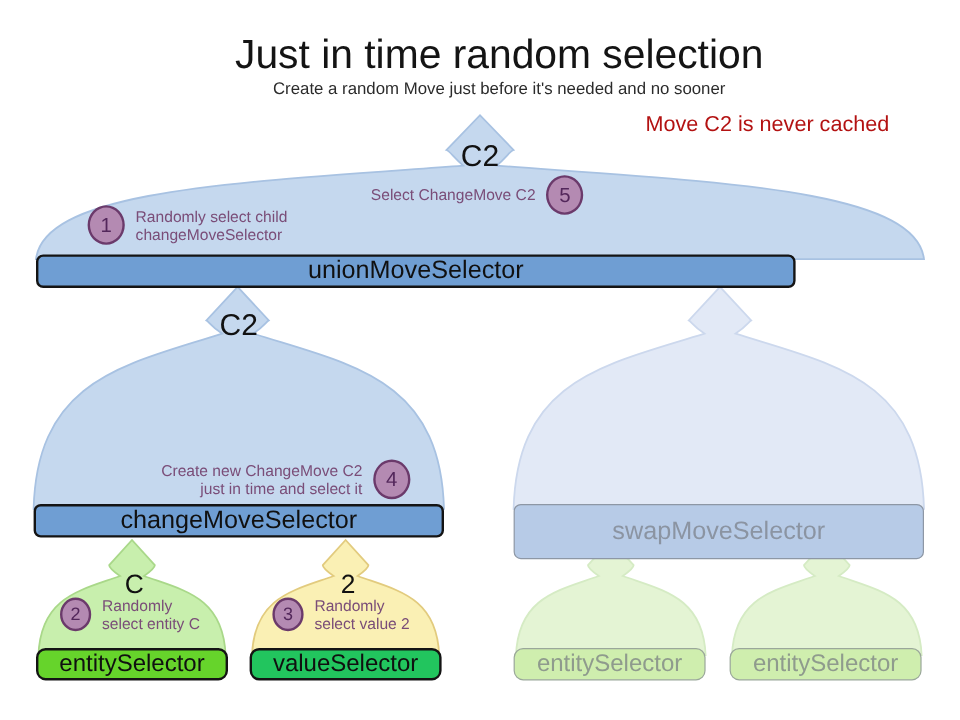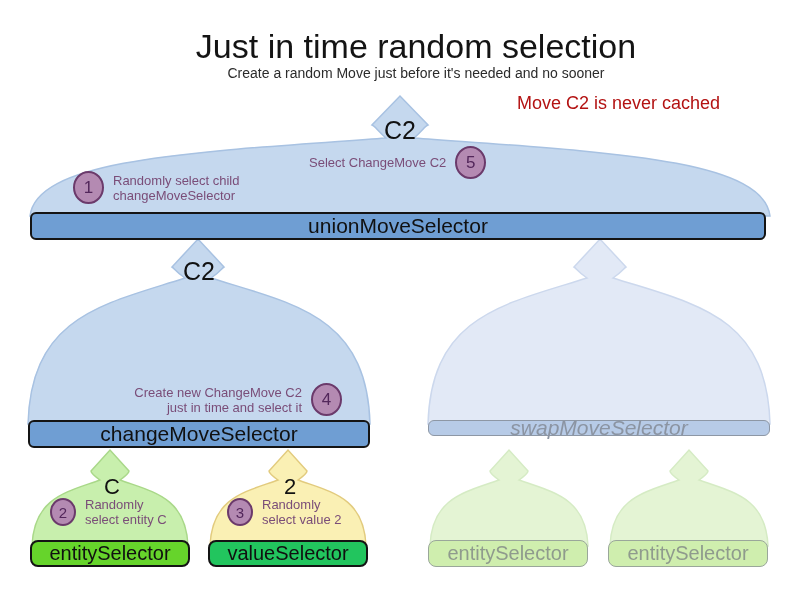--- a/index.html
+++ b/index.html
@@ -17,21 +17,21 @@
   
   .title{
     position:absolute;left:16px;top:27px;width:800px;margin:0;text-align:center;
     font-size:34px;font-weight:400;color:#141414;letter-spacing:0;
   }
   .subtitle{
     position:absolute;left:0;top:65px;width:800px;text-align:center;
     font-size:14px;color:#2b2b2b;padding-left:16px;
   }
   .note{
-    position:absolute;left:517px;top:93px;width:245px;text-align:left;
+    position:absolute;left:517px;top:93px;width:245px;text-align:center;
     font-size:18px;color:#b31212;
   }
   .flow-label{position:absolute;text-align:center;color:#111;}
   .fl-big{font-size:25px;width:60px;}
   .fl-small{font-size:22px;width:50px;}
   
   .bar{
     position:absolute;box-sizing:border-box;display:flex;align-items:center;justify-content:center;
     border-radius:6px;z-index:3;
   }
@@ -74,23 +74,23 @@
 
   <h1 class="title">Just in time random selection</h1>
   <div class="subtitle">Create a random Move just before it's needed and no sooner</div>
   <div class="note">Move C2 is never cached</div>
 
   <div class="flow-label fl-big" style="left:370px;top:116px;">C2</div>
   <div class="flow-label fl-big" style="left:169px;top:257px;">C2</div>
   <div class="flow-label fl-small" style="left:87px;top:474px;">C</div>
   <div class="flow-label fl-small" style="left:265px;top:474px;">2</div>
 
-  <div class="bar bar-blue" style="left:30px;top:212px;width:736px;height:28px;">unionMoveSelector</div>
+  <div class="bar bar-blue" style="left:30px;top:212px;width:633px;height:28px;">unionMoveSelector</div>
   <div class="bar bar-blue" style="left:28px;top:420px;width:342px;height:28px;">changeMoveSelector</div>
-  <div class="bar bar-fadedblue" style="left:428px;top:420px;width:342px;height:16px;font-style:italic;">swapMoveSelector</div>
+  <div class="bar bar-fadedblue" style="left:428px;top:420px;width:342px;height:46px;">swapMoveSelector</div>
   <div class="bar bar-green" style="left:30px;top:540px;width:160px;height:27px;">entitySelector</div>
   <div class="bar bar-yellow" style="left:208px;top:540px;width:160px;height:27px;">valueSelector</div>
   <div class="bar bar-fadedgreen" style="left:428px;top:540px;width:160px;height:27px;">entitySelector</div>
   <div class="bar bar-fadedgreen" style="left:608px;top:540px;width:160px;height:27px;">entitySelector</div>
 
   <div class="step" style="left:73px;top:171px;">
     <span class="step-circle circle-lg">1</span>
     <span class="step-text">
       <span>Randomly select child</span><br>
       <span>changeMoveSelector</span>

